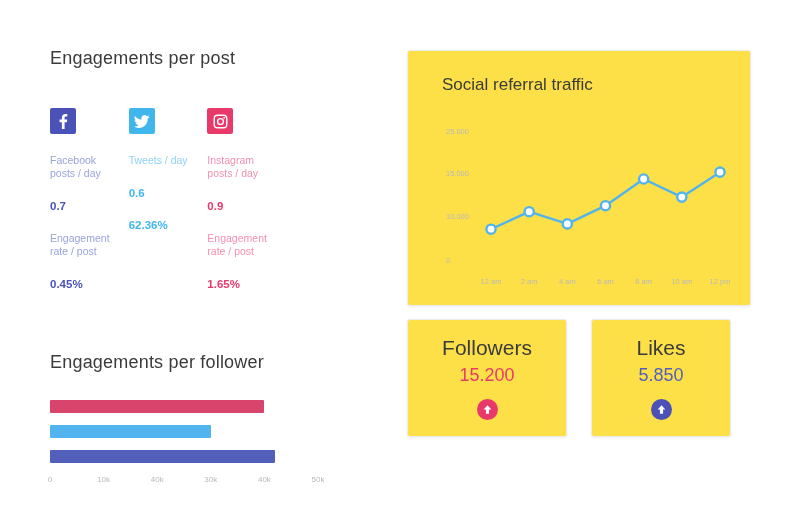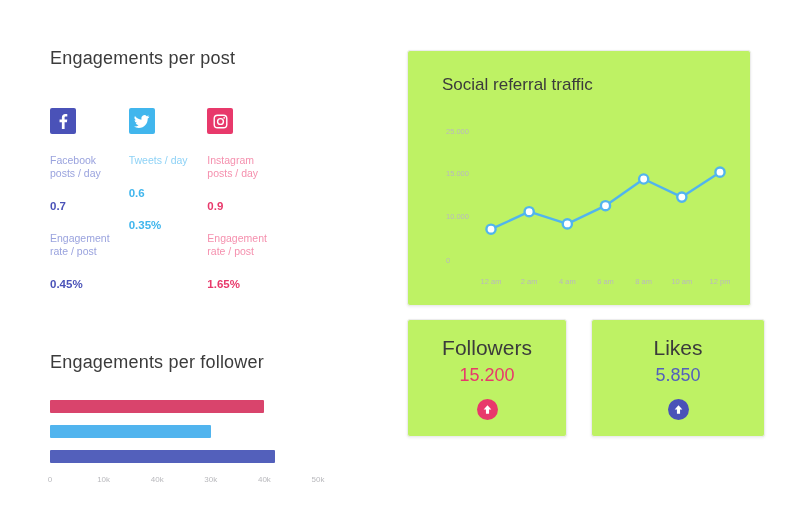--- a/index.html
+++ b/index.html
@@ -109,21 +109,21 @@
     position: absolute;
     font-size: 8px;
     color: #b9b9bd;
     transform: translateX(-50%);
     white-space: nowrap;
   }
 
   
   .card {
     position: absolute;
-    background: #bef264;
+    background: #fde047;
     border: 1px solid #ececec;
     border-radius: 3px;
     box-shadow: 0 1px 3px rgba(0,0,0,.07);
     box-sizing: border-box;
   }
 
   #line-card {
     left: 407px;
     top: 50px;
     width: 344px;
@@ -154,21 +154,21 @@
   
   #followers-card {
     left: 407px;
     top: 319px;
     width: 160px;
     height: 118px;
   }
   #likes-card {
     left: 591px;
     top: 319px;
-    width: 174px;
+    width: 140px;
     height: 118px;
   }
   .statcard-inner {
     height: 100%;
     display: flex;
     flex-direction: column;
     align-items: center;
     justify-content: center;
   }
   .statcard-title {
@@ -220,21 +220,21 @@
 
     <div class="social-col">
       <div class="social-tile" style="background:#41b6ed">
         <svg width="17" height="17" viewBox="0 0 16 16" aria-hidden="true">
           <path fill="#ffffff" d="M15.2 3.4c-.53.24-1.1.4-1.7.47.61-.37 1.08-.95 1.3-1.64-.57.34-1.2.58-1.88.72A2.96 2.96 0 0 0 7.9 5.66c0 .23.02.46.07.67A8.4 8.4 0 0 1 1.87 2.9a2.96 2.96 0 0 0 .92 3.95c-.48-.02-.94-.15-1.34-.37v.04a2.96 2.96 0 0 0 2.37 2.9c-.43.12-.89.14-1.33.05a2.96 2.96 0 0 0 2.76 2.05 5.94 5.94 0 0 1-4.38 1.23 8.37 8.37 0 0 0 4.54 1.33c5.45 0 8.43-4.51 8.43-8.43l-.01-.38c.58-.42 1.08-.94 1.47-1.53z"></path>
         </svg>
       </div>
       <div class="stat-label c-tw-label">Tweets / day</div>
       <div class="stat-value c-tw-value">0.6</div>
       <div class="stat-block2">
-        <div class="stat-value c-tw-value">0.35%</div>
+        <div class="stat-value c-tw-value">62.36%</div>
       </div>
     </div>
 
     <div class="social-col">
       <div class="social-tile" style="background:#e8396b">
         <svg width="15" height="15" viewBox="0 0 16 16" aria-hidden="true">
           <rect x="1.3" y="1.3" width="13.4" height="13.4" rx="3.6" ry="3.6" fill="none" stroke="#ffffff" stroke-width="1.5"></rect>
           <circle cx="8" cy="8" r="3.1" fill="none" stroke="#ffffff" stroke-width="1.5"></circle>
           <circle cx="11.9" cy="4.1" r="0.95" fill="#ffffff"></circle>
         </svg>

